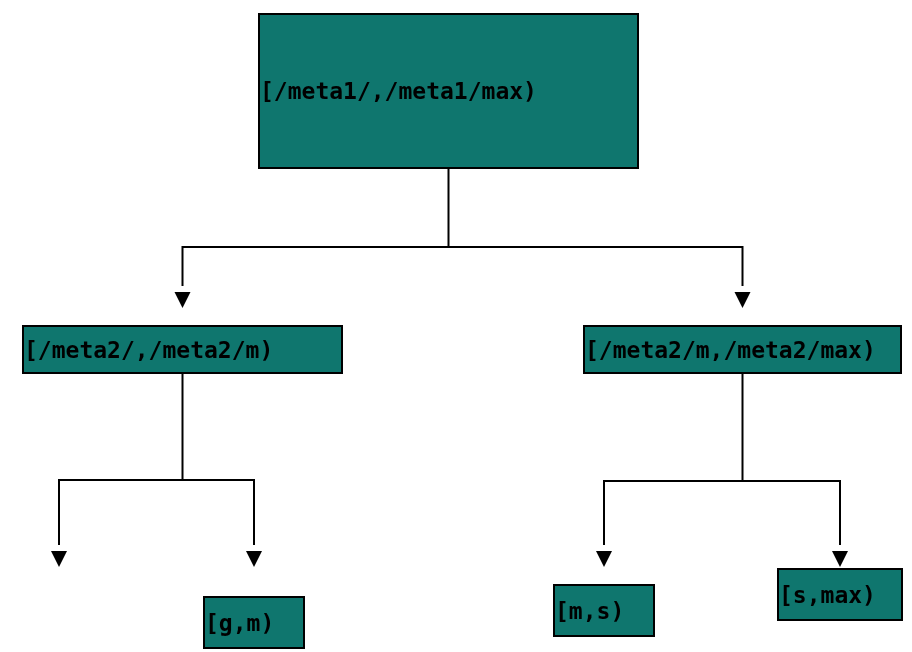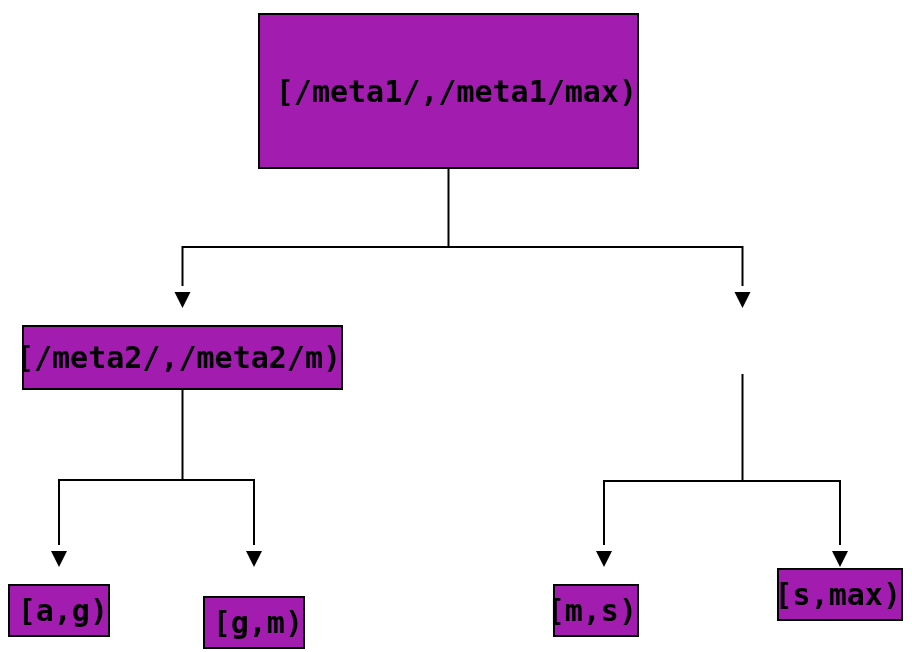--- a/index.html
+++ b/index.html
@@ -19,37 +19,37 @@
     position: absolute;
     left: 0;
     top: 0;
     width: 912px;
     height: 652px;
   }
   .node {
     position: absolute;
     box-sizing: border-box;
     border: 2px solid #000000;
-    background: #a21caf;
+    background: #0f766e;
     color: #000000;
     display: flex;
     align-items: center;
-    justify-content: flex-end;
+    justify-content: flex-start;
     font-family: "DejaVu Sans Mono", "Liberation Mono", monospace;
-    font-size: 30px;
+    font-size: 23px;
     font-weight: bold;
     letter-spacing: 0;
     white-space: nowrap;
   }
   .node-root      { left: 258px; top: 13px;  width: 381px; height: 156px; }
-  .node-l2-left   { left: 22px;  top: 325px; width: 321px; height: 65px; padding-left: 16px; }
+  .node-l2-left   { left: 22px;  top: 325px; width: 321px; height: 49px; }
   .node-l2-right  { left: 583px; top: 325px; width: 319px; height: 49px; }
   .node-leaf-ag   { left: 8px;   top: 584px; width: 102px; height: 53px; }
   .node-leaf-gm   { left: 203px; top: 584px; width: 102px; height: 53px; margin-top: 12px; }
-  .node-leaf-ms   { left: 553px; top: 584px; width: 86px; height: 53px; }
+  .node-leaf-ms   { left: 553px; top: 584px; width: 102px; height: 53px; }
   .node-leaf-smax { left: 777px; top: 568px; width: 126px; height: 53px; }
 </style>
 </head>
 <body>
 
 <div class="stage">
 
   <svg class="edges" viewBox="0 0 912 652" xmlns="http://www.w3.org/2000/svg">
 
     <path d="M448.5 169 L448.5 247 M182.5 286 L182.5 247 L742.5 247 L742.5 286" fill="none" stroke="#000000" stroke-width="2"></path>
@@ -67,24 +67,24 @@
   </svg>
 
   <div class="node node-root">
     <span>[/meta1/,/meta1/max)</span>
   </div>
 
   <div class="node node-l2-left">
     <span>[/meta2/,/meta2/m)</span>
   </div>
 
+  <div class="node node-l2-right">
+    <span>[/meta2/m,/meta2/max)</span>
+  </div>
 
-  <div class="node node-leaf-ag">
-    <span>[a,g)</span>
-  </div>
 
   <div class="node node-leaf-gm">
     <span>[g,m)</span>
   </div>
 
   <div class="node node-leaf-ms">
     <span>[m,s)</span>
   </div>
 
   <div class="node node-leaf-smax">

